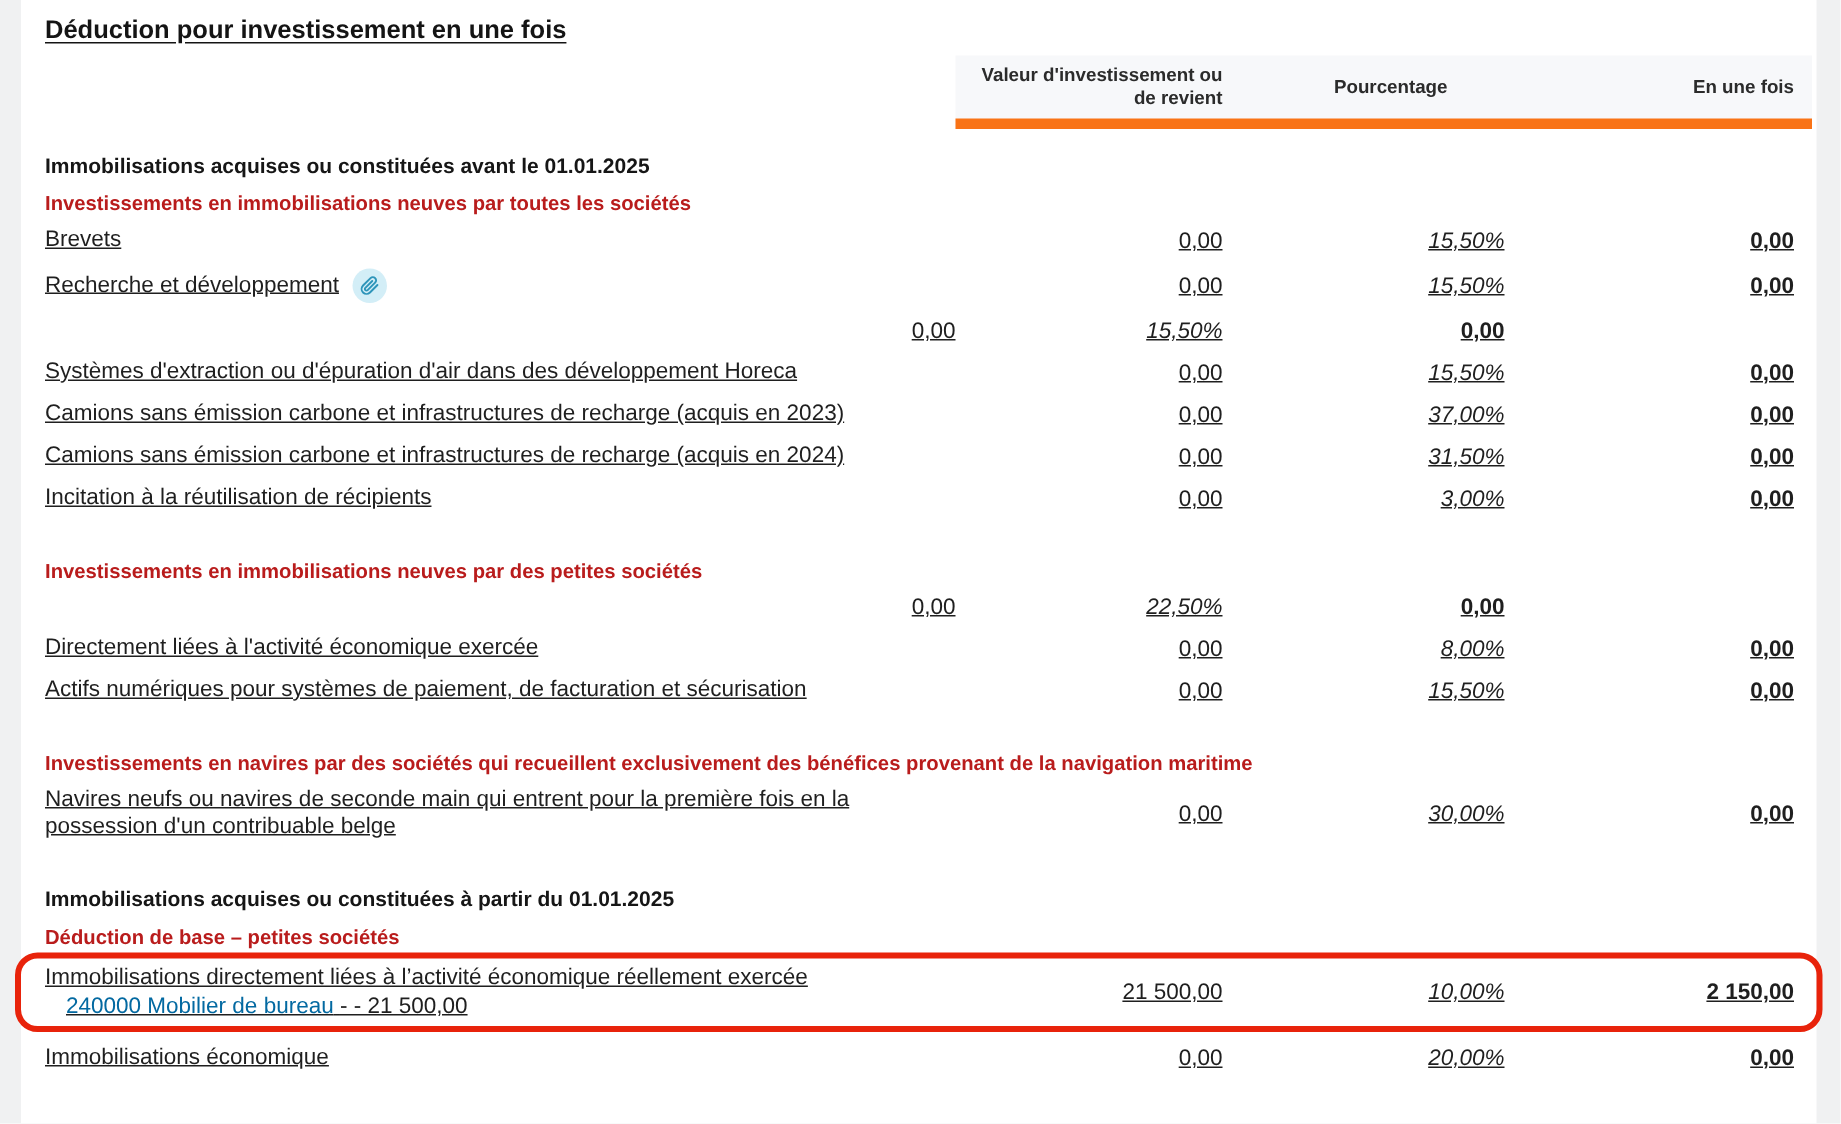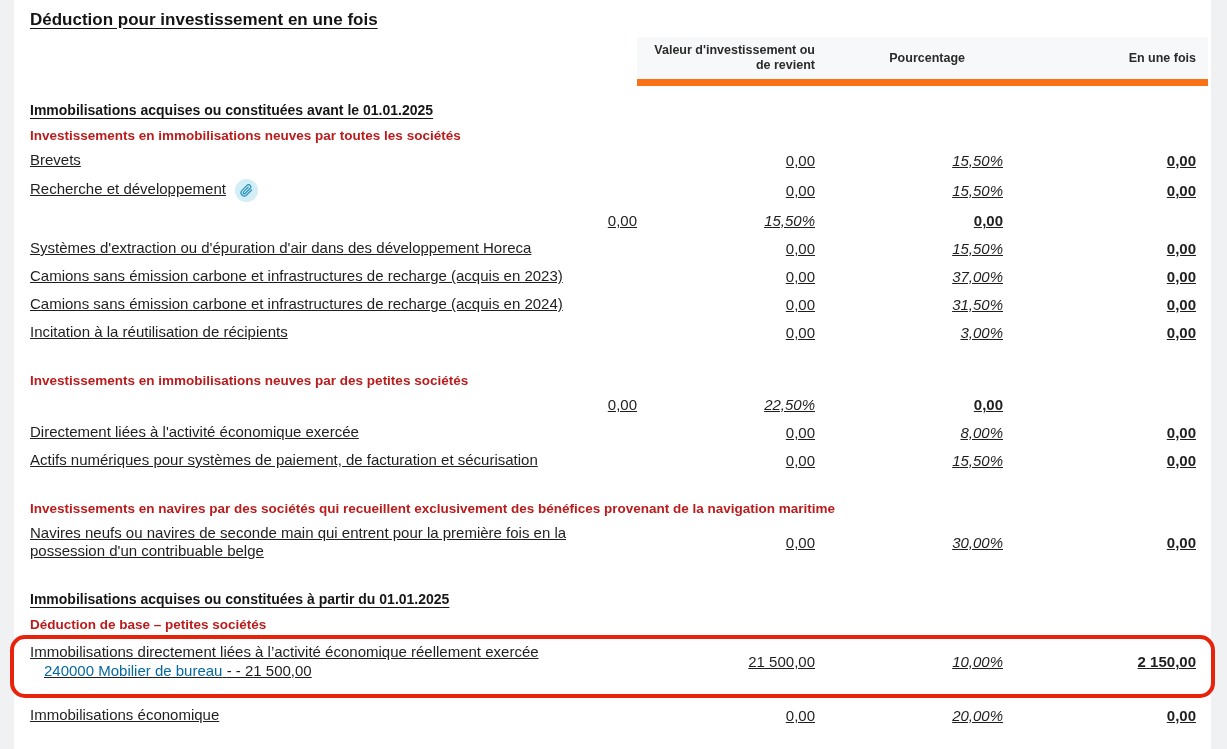--- a/index.html
+++ b/index.html
@@ -42,21 +42,20 @@
     line-height: 15px;
     text-align: right;
     color: #2b2b2b;
   }
   .th.pct { padding-right: 38px; }
   .rows { margin-top: 2px; }
   .block-section {
     margin: 26px 15px 4px 16px;
     font-size: 14px;
     font-weight: 700;
-    text-decoration: underline;
     text-underline-offset: 3px;
     color: #161616;
   }
   .rows > .block-section:first-child { margin-top: 16px; }
   .block-group {
     margin: 27px 15px 3px 16px;
     font-size: 13.5px;
     font-weight: 700;
     color: #b91c1c;
   }
@@ -85,21 +84,21 @@
     vertical-align: middle;
     cursor: pointer;
   }
   .clip-badge svg { width: 13px; height: 13px; display: block; }
   .subline { padding-left: 14px; line-height: 18px; margin-top: 1px; }
   .account-link { color: #0369a1; text-decoration: none; cursor: pointer; }
   .row.highlight {
     border: 4px solid #e8230b;
     border-radius: 15px;
     margin: 3px -4px;
-    padding: 4px 15px 14px 16px;
+    padding: 4px 15px 4px 16px;
   }
 </style>
 </head>
 <body>
 
 <div class="card">
 
   <h1 class="page-title">Déduction pour investissement en une fois</h1>
 
   <div class="table-header">

